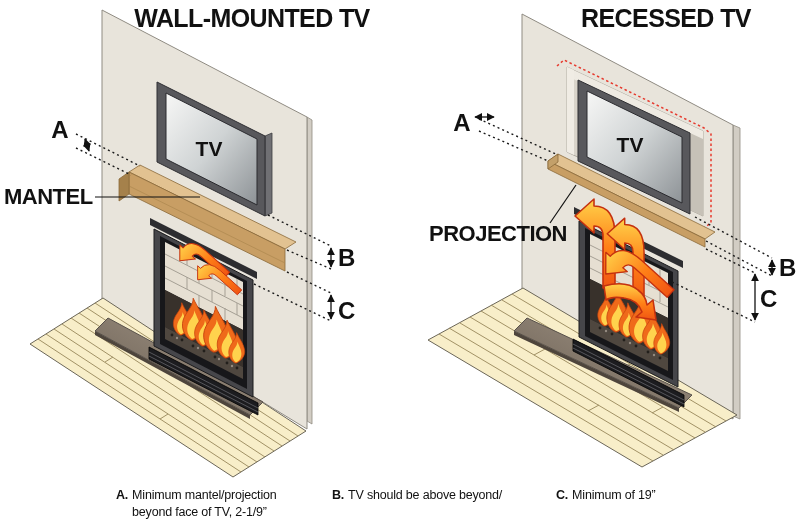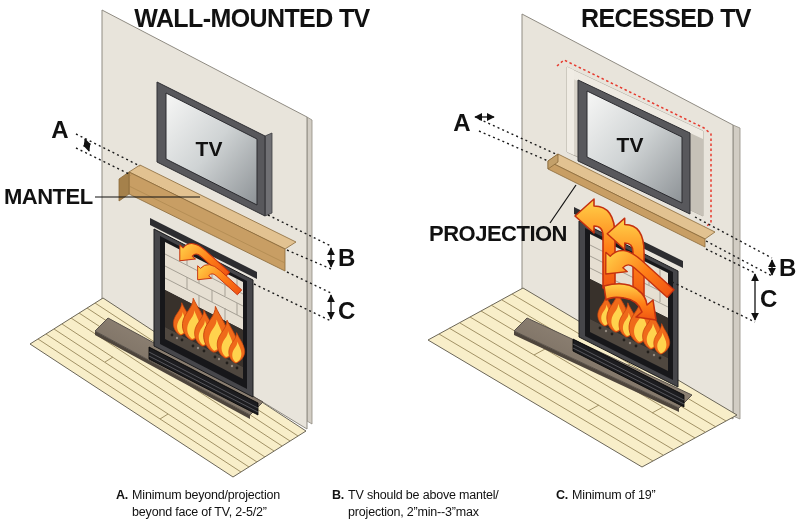--- a/index.html
+++ b/index.html
@@ -236,23 +236,23 @@
       <line class="meas" x1="755" y1="274" x2="755" y2="320" marker-start="url(#mk)" marker-end="url(#mk)"></line>
       <text class="t-dim" x="760" y="307">C</text>
     </g>
 
     <text class="t-title" x="666" y="27" text-anchor="middle">RECESSED TV</text>
   </g>
 </svg>
 
 <div class="fn" style="left:116px">
   <span class="fk">A.</span>
-  <span class="ft"><span>Minimum beyond/projection</span><br><span>beyond face of TV, 2-5/2”</span></span>
+  <span class="ft"><span>Minimum mantel/projection</span><br><span>beyond face of TV, 2-1/9”</span></span>
 </div>
 <div class="fn" style="left:332px">
   <span class="fk">B.</span>
-  <span class="ft"><span>TV should be above mantel/</span><br><span>projection, 2”min--3”max</span></span>
+  <span class="ft"><span>TV should be above beyond/</span><br></span>
 </div>
 <div class="fn" style="left:556px">
   <span class="fk">C.</span>
   <span class="ft"><span>Minimum of 19”</span></span>
 </div>
 </div>
 
 </body></html>

